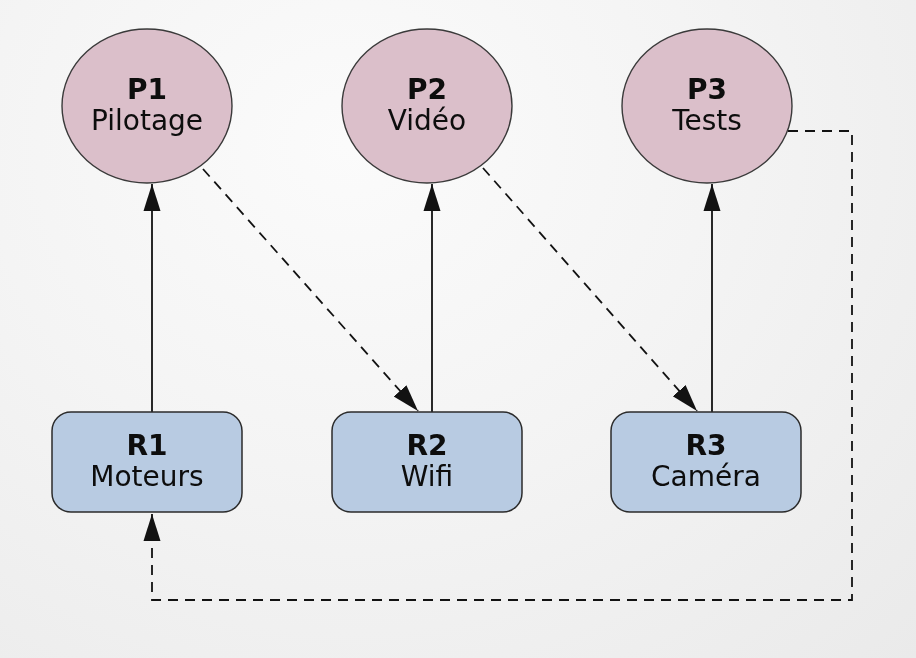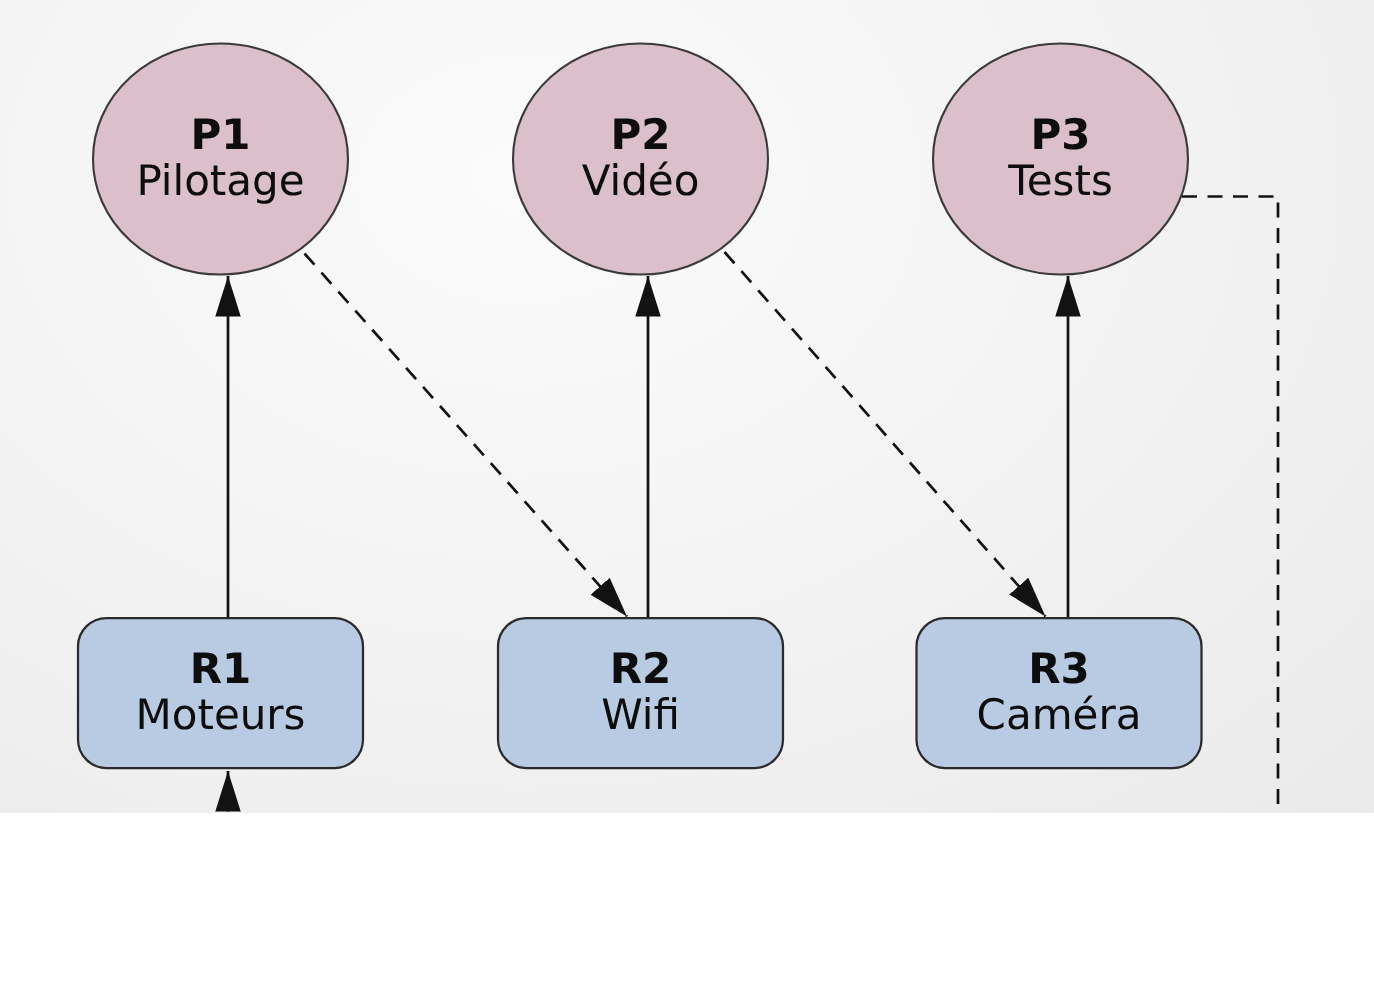--- a/index.html
+++ b/index.html
@@ -2,21 +2,21 @@
 <html><head>
 <meta charset="utf-8">
 <style>
   html, body {
     margin: 0;
     padding: 0;
   }
   .canvas {
     position: relative;
     width: 916px;
-    height: 542px;
+    height: 658px;
     overflow: hidden;
     background: radial-gradient(ellipse at 38% 22%, #fbfbfb 0%, #f4f4f4 45%, #eaeaea 100%);
     font-family: "DejaVu Sans", "Liberation Sans", sans-serif;
   }
   svg { display: block; }
 
   .process-shape {
     stroke: #3a3a3a;
     stroke-width: 1.4;
   }

